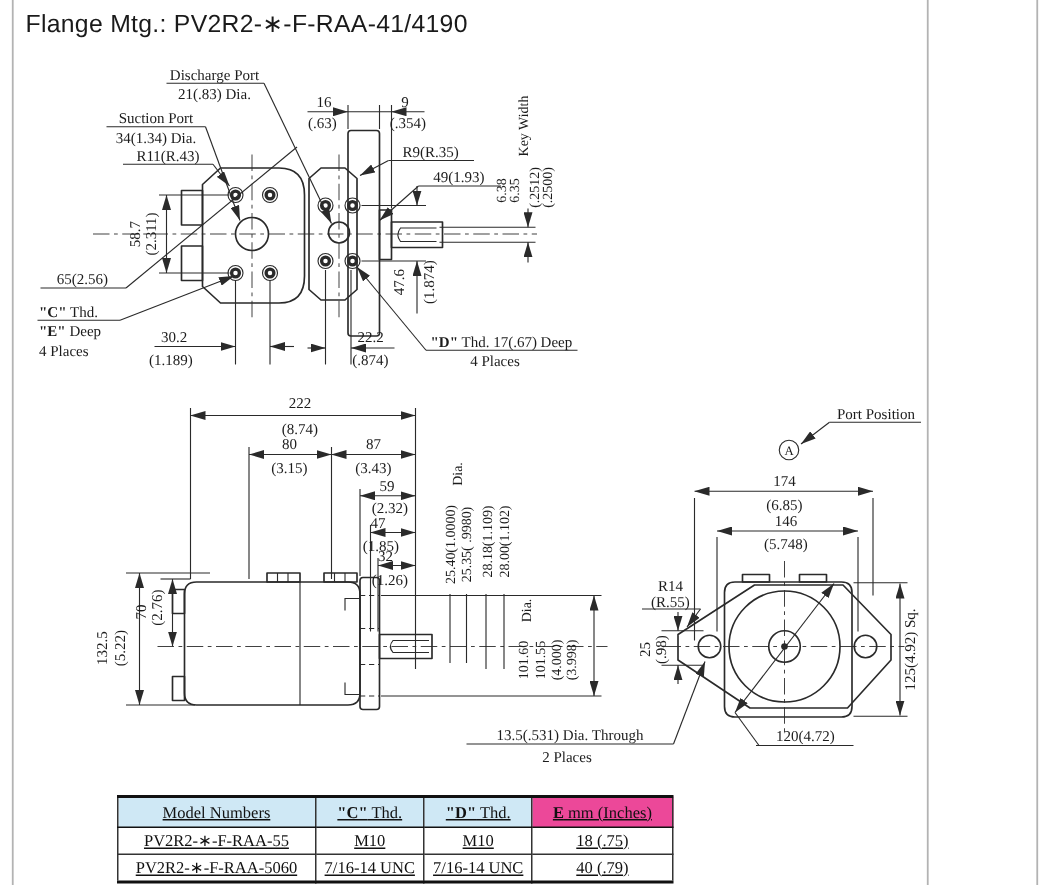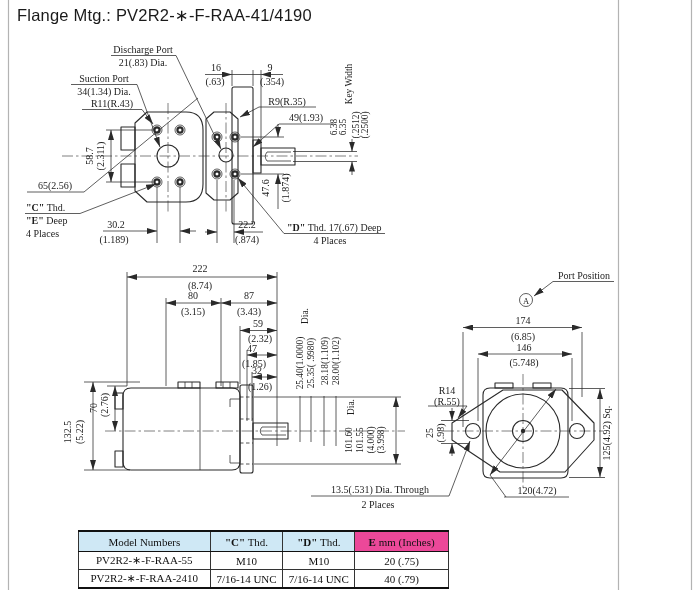--- a/index.html
+++ b/index.html
@@ -14,21 +14,21 @@
   .b{font-weight:bold;}
   .ol{fill:none;stroke:#2a2a2a;stroke-width:1.1;stroke-linejoin:round;}
   .thin{fill:none;stroke:#2a2a2a;stroke-width:.75;}
   .cl{fill:none;stroke:#3c3c3c;stroke-width:.65;stroke-dasharray:11 3 2.5 3;}
   .hid{fill:none;stroke:#2a2a2a;stroke-width:.8;stroke-dasharray:3.5 2.5;}
   .edge{stroke:#b3b3b3;stroke-width:1.2;}
   
   #specs{position:absolute;left:78px;top:530px;width:371px;border-collapse:collapse;
          font-size:11px;color:#111;text-align:center;
          border-top:2.5px solid #111;border-bottom:2.5px solid #111;}
-  #specs th,#specs td{border:1px solid #333;padding:0 2px;height:17px;font-weight:normal;}
+  #specs th,#specs td{border:1px solid #333;padding:0 2px;height:17px;font-weight:normal;text-decoration:underline;}
   #specs thead th{border-bottom:1.8px solid #111;height:19px;}
   #specs col.c1{width:132px}#specs col.c2{width:73px}#specs col.c3{width:72px}#specs col.c4{width:94px}
 </style>
 </head>
 <body>
 
 <div id="page">
 
   <div id="title">Flange Mtg.: PV2R2-∗-F-RAA-41/4190</div>
 
@@ -337,24 +337,24 @@
         <th style="background-color: rgb(207, 232, 245);"><span class="b">"C"</span><span> Thd.</span></th>
         <th style="background-color: rgb(207, 232, 245);"><span class="b">"D"</span><span> Thd.</span></th>
         <th style="background-color: #ec4899;"><span class="b">E</span><span> mm (Inches)</span></th>
       </tr>
     </thead>
     <tbody>
       <tr>
         <td>PV2R2-∗-F-RAA-55</td>
         <td>M10</td>
         <td>M10</td>
-        <td>20 (.75)</td>
+        <td>18 (.75)</td>
       </tr>
       <tr>
-        <td>PV2R2-∗-F-RAA-2410</td>
+        <td>PV2R2-∗-F-RAA-5060</td>
         <td>7/16-14 UNC</td>
         <td>7/16-14 UNC</td>
         <td>40 (.79)</td>
       </tr>
     </tbody>
   </table>
 
 </div>
 
 </body></html>

